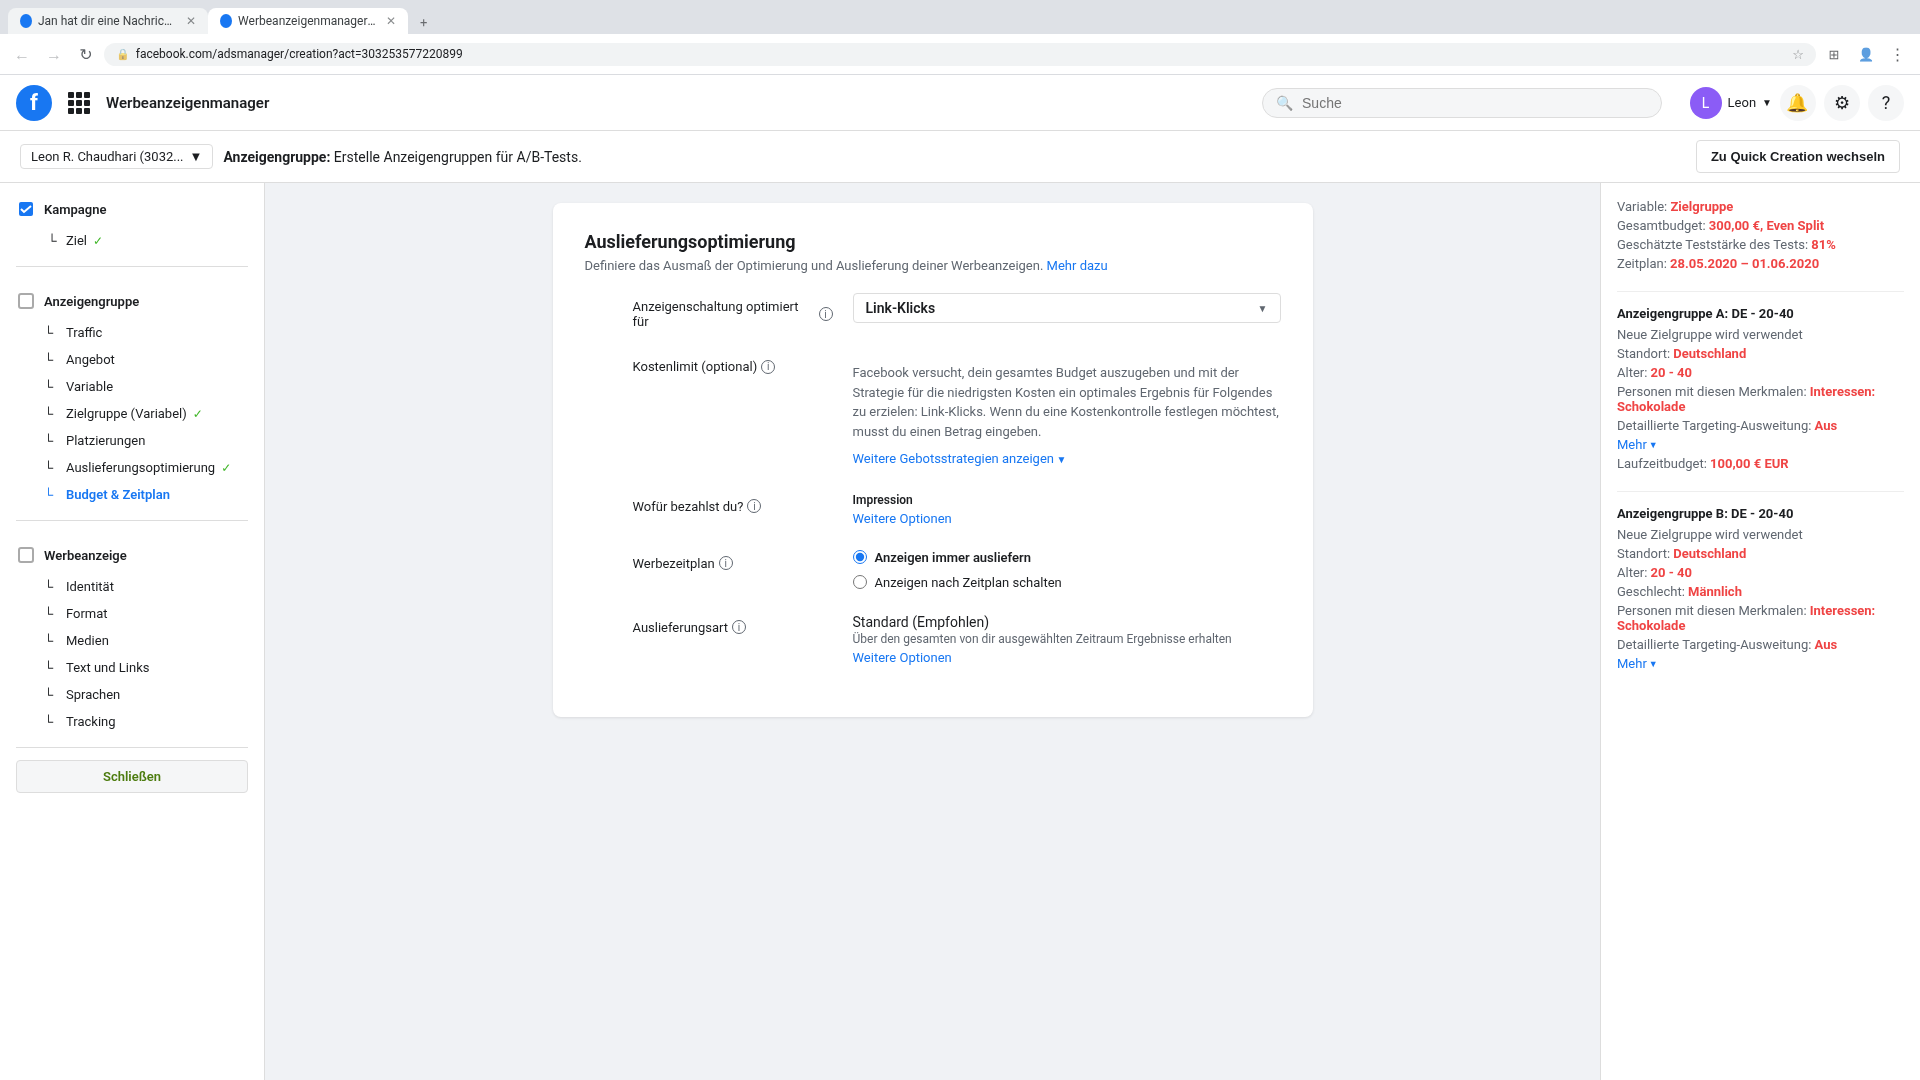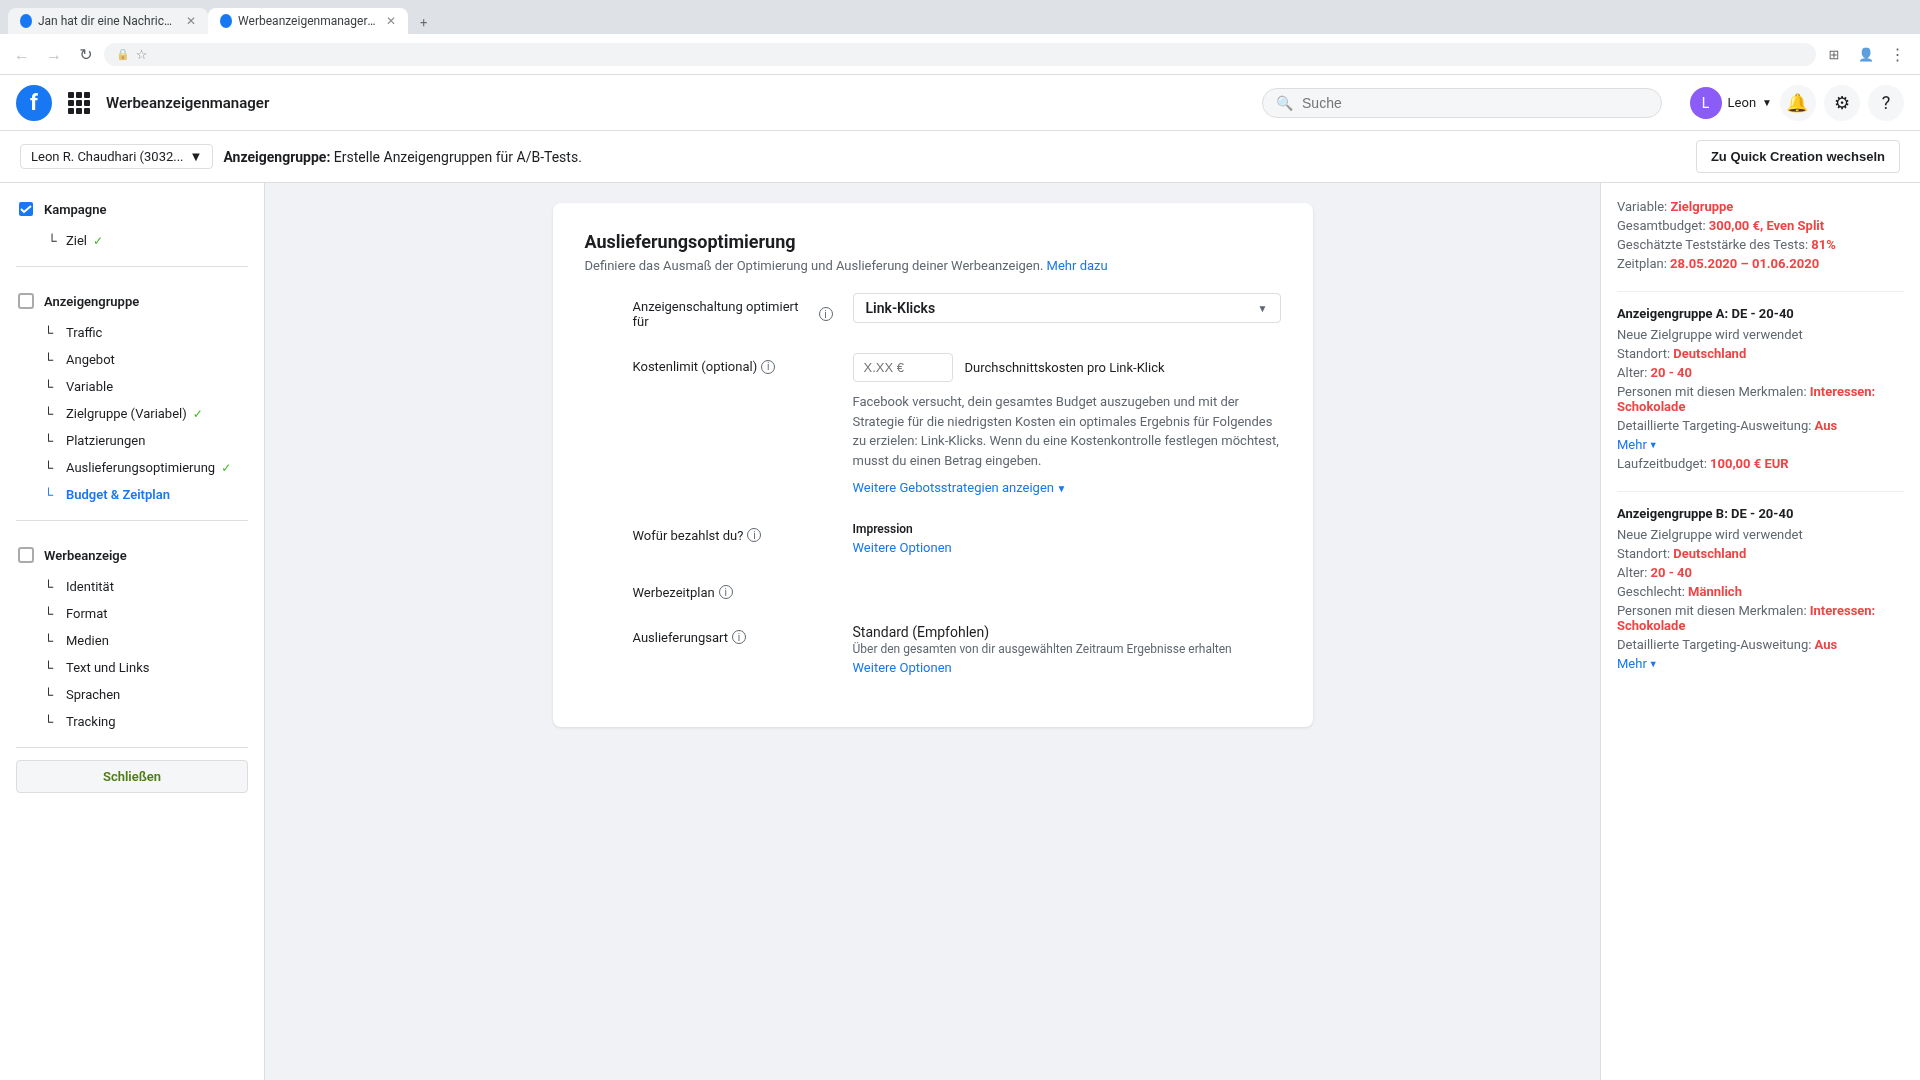--- a/index.html
+++ b/index.html
@@ -129,20 +129,21 @@
       <span class="tab-close">✕</span>
     </div>
     <span class="new-tab-btn">+</span>
   </div>
   <div class="browser-toolbar">
     <div class="nav-btn disabled">←</div>
     <div class="nav-btn disabled">→</div>
     <div class="nav-btn">↻</div>
     <div class="address-bar">
       <span style="font-size:11px;opacity:0.6;">🔒</span>
+      <span class="address-bar-url">facebook.com/adsmanager/creation?act=303253577220899</span>
       <span style="font-size:13px;opacity:0.5;">☆</span>
     </div>
     <div class="browser-icons">
       <div class="browser-icon" style="font-size:13px;">⊞</div>
       <div class="browser-icon" style="font-size:13px;">👤</div>
       <div class="browser-icon" style="font-size:16px; letter-spacing:1px;">⋮</div>
     </div>
   </div>
 </div>
 
@@ -315,24 +316,20 @@
             </div>
           </div>
         </div>
 
         <div class="form-row">
           <div class="form-label">
             <span>Kostenlimit (optional)</span>
             <span class="info-icon">i</span>
           </div>
           <div class="form-content">
-            <div class="cost-row">
-              <input type="text" class="cost-input" placeholder="X.XX €" style="">
-              <span class="cost-label">Durchschnittskosten pro Link-Klick</span>
-            </div>
             <div class="info-box">
               <p>Facebook versucht, dein gesamtes Budget auszugeben und mit der Strategie für die niedrigsten Kosten ein optimales Ergebnis für Folgendes zu erzielen: Link-Klicks. Wenn du eine Kostenkontrolle festlegen möchtest, musst du einen Betrag eingeben.</p>
               <a class="link-btn with-arrow" style="margin-top:8px;display:inline-block;">Weitere Gebotsstrategien anzeigen</a>
             </div>
           </div>
         </div>
 
         <div class="form-row">
           <div class="form-label">
             <span>Wofür bezahlst du?</span>
@@ -342,20 +339,32 @@
             <div class="payment-text">Impression</div>
             <a class="payment-link">Weitere Optionen</a>
           </div>
         </div>
 
         <div class="form-row">
           <div class="form-label">
             <span>Werbezeitplan</span>
             <span class="info-icon">i</span>
           </div>
+          <div class="form-content">
+            <div class="radio-group">
+              <label class="radio-item selected">
+                <input type="radio" name="zeitplan" checked="" style="">
+                <span>Anzeigen immer ausliefern</span>
+              </label>
+              <label class="radio-item">
+                <input type="radio" name="zeitplan" style="">
+                <span>Anzeigen nach Zeitplan schalten</span>
+              </label>
+            </div>
+          </div>
         </div>
 
         <div class="form-row">
           <div class="form-label">
             <span>Auslieferungsart</span>
             <span class="info-icon">i</span>
           </div>
           <div class="form-content">
             <div class="delivery-title">Standard (Empfohlen)</div>
             <div class="delivery-desc">Über den gesamten von dir ausgewählten Zeitraum Ergebnisse erhalten</div>

